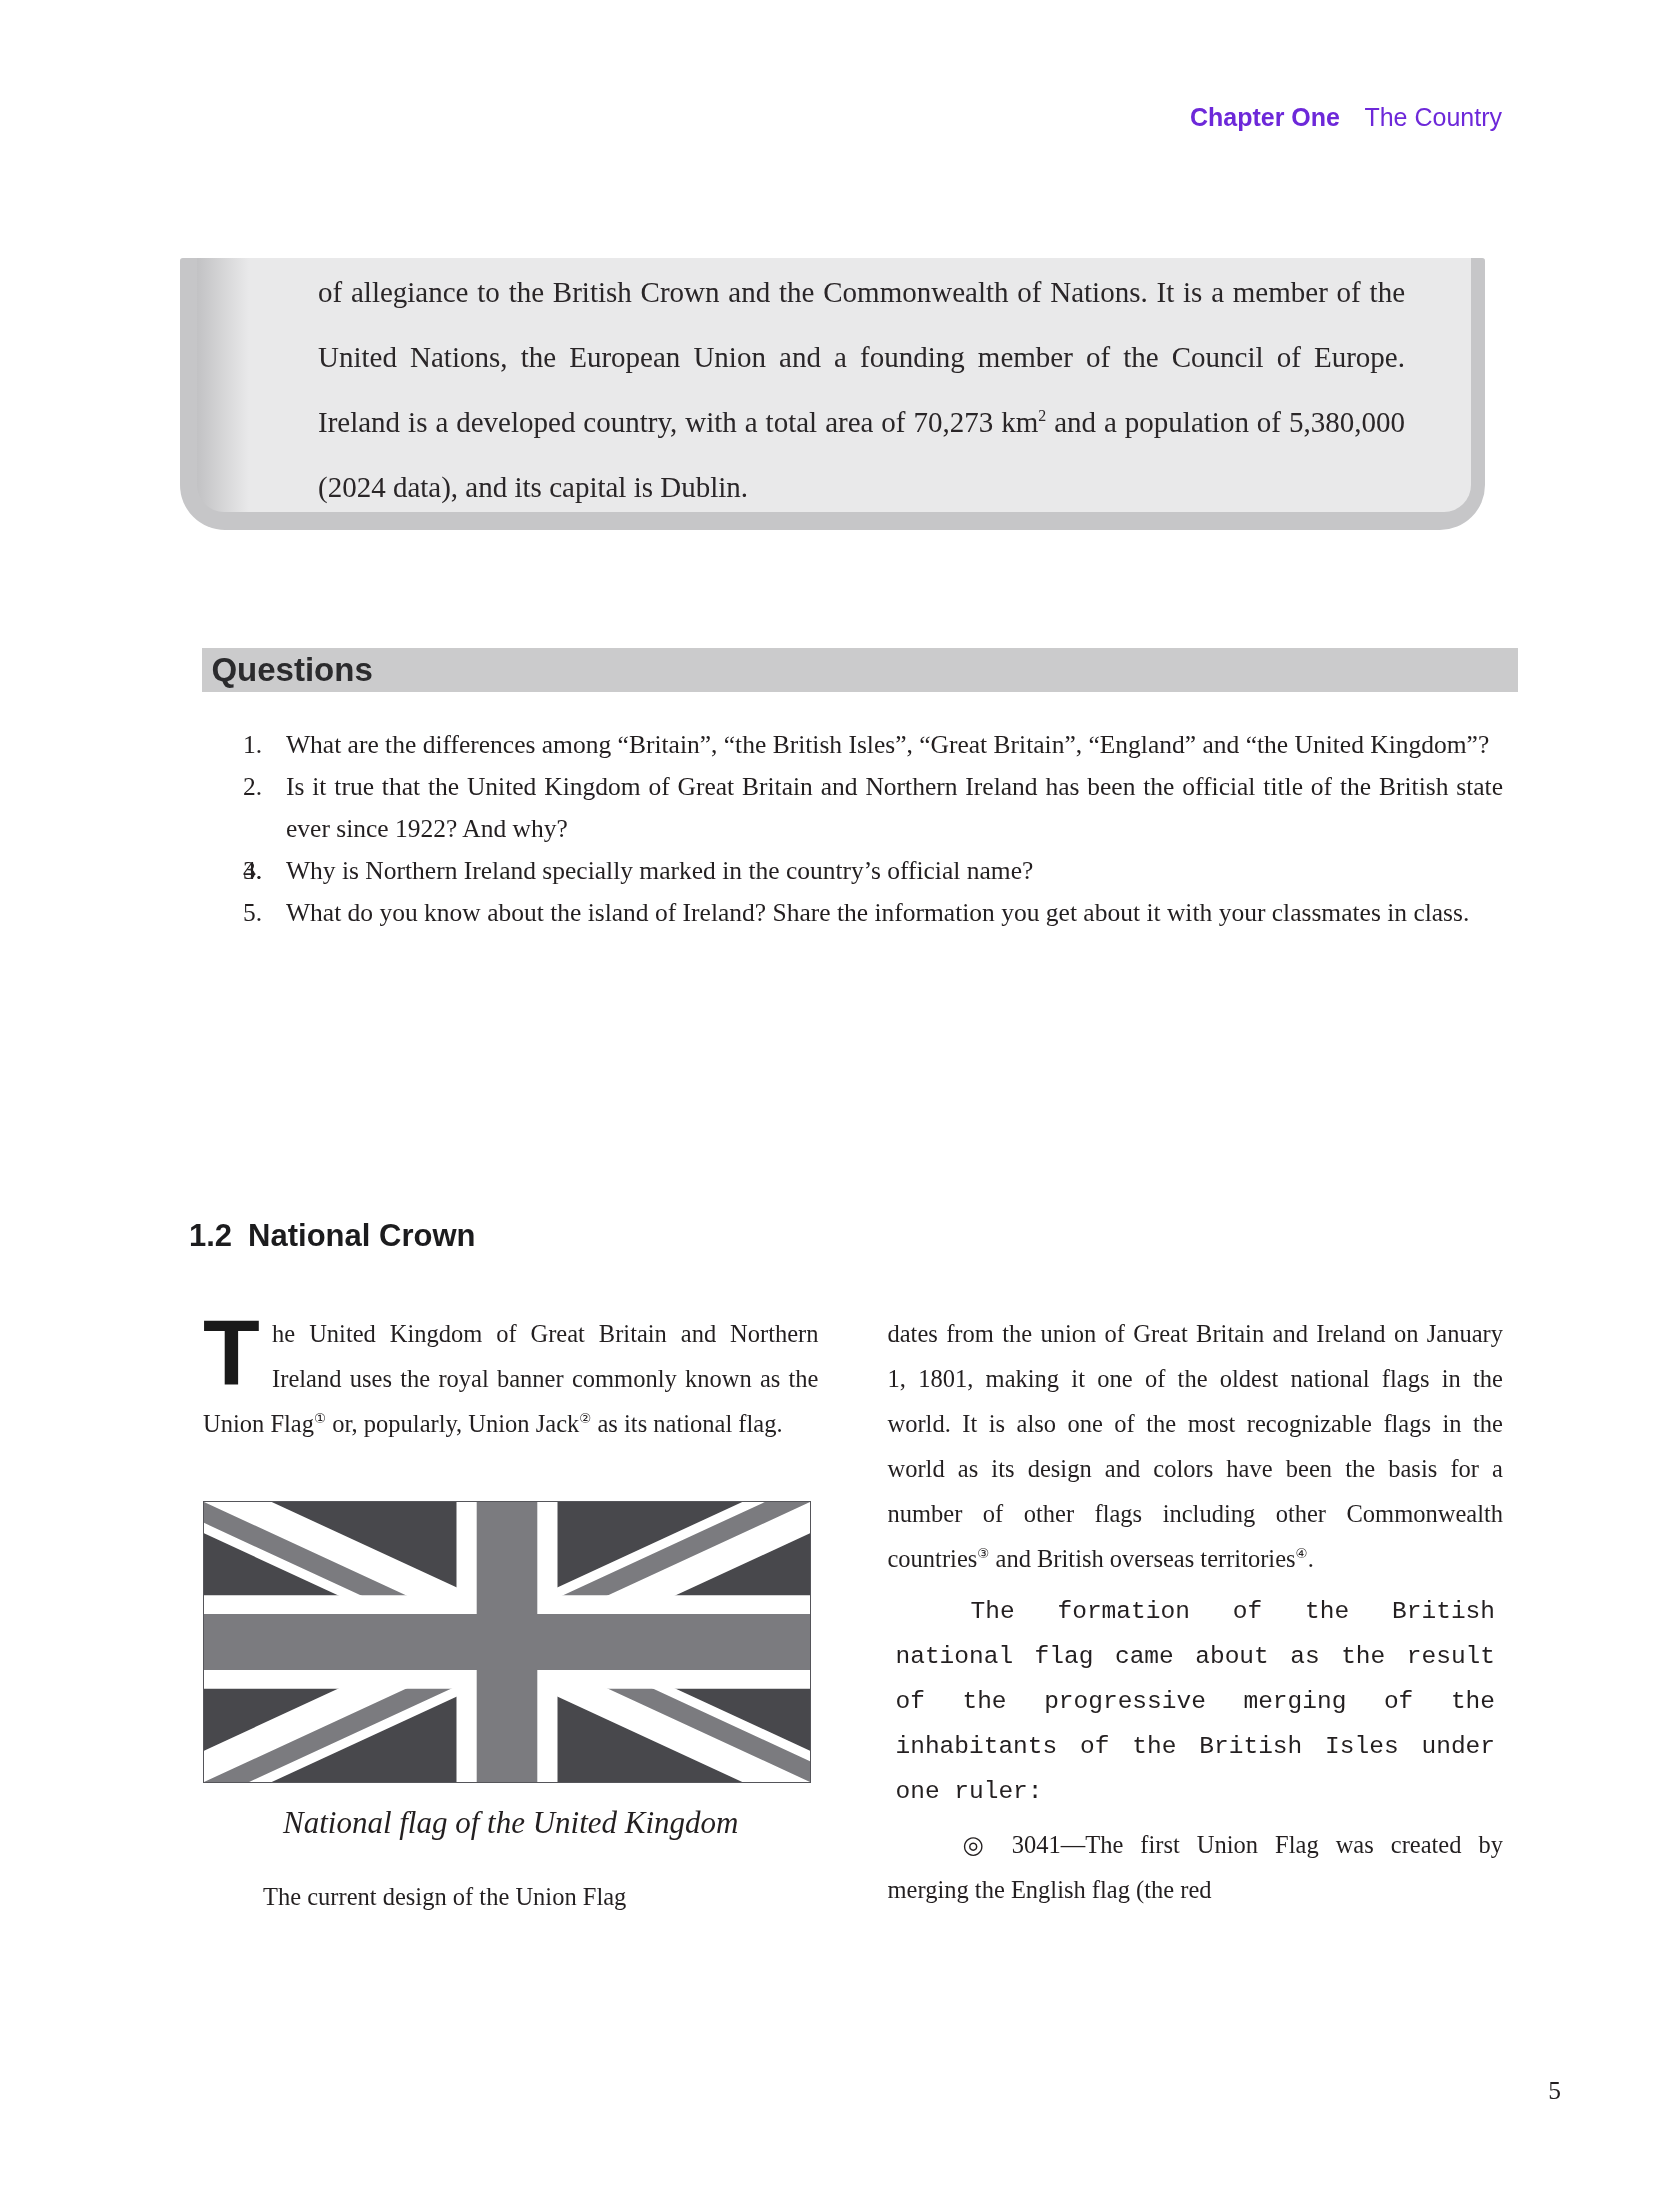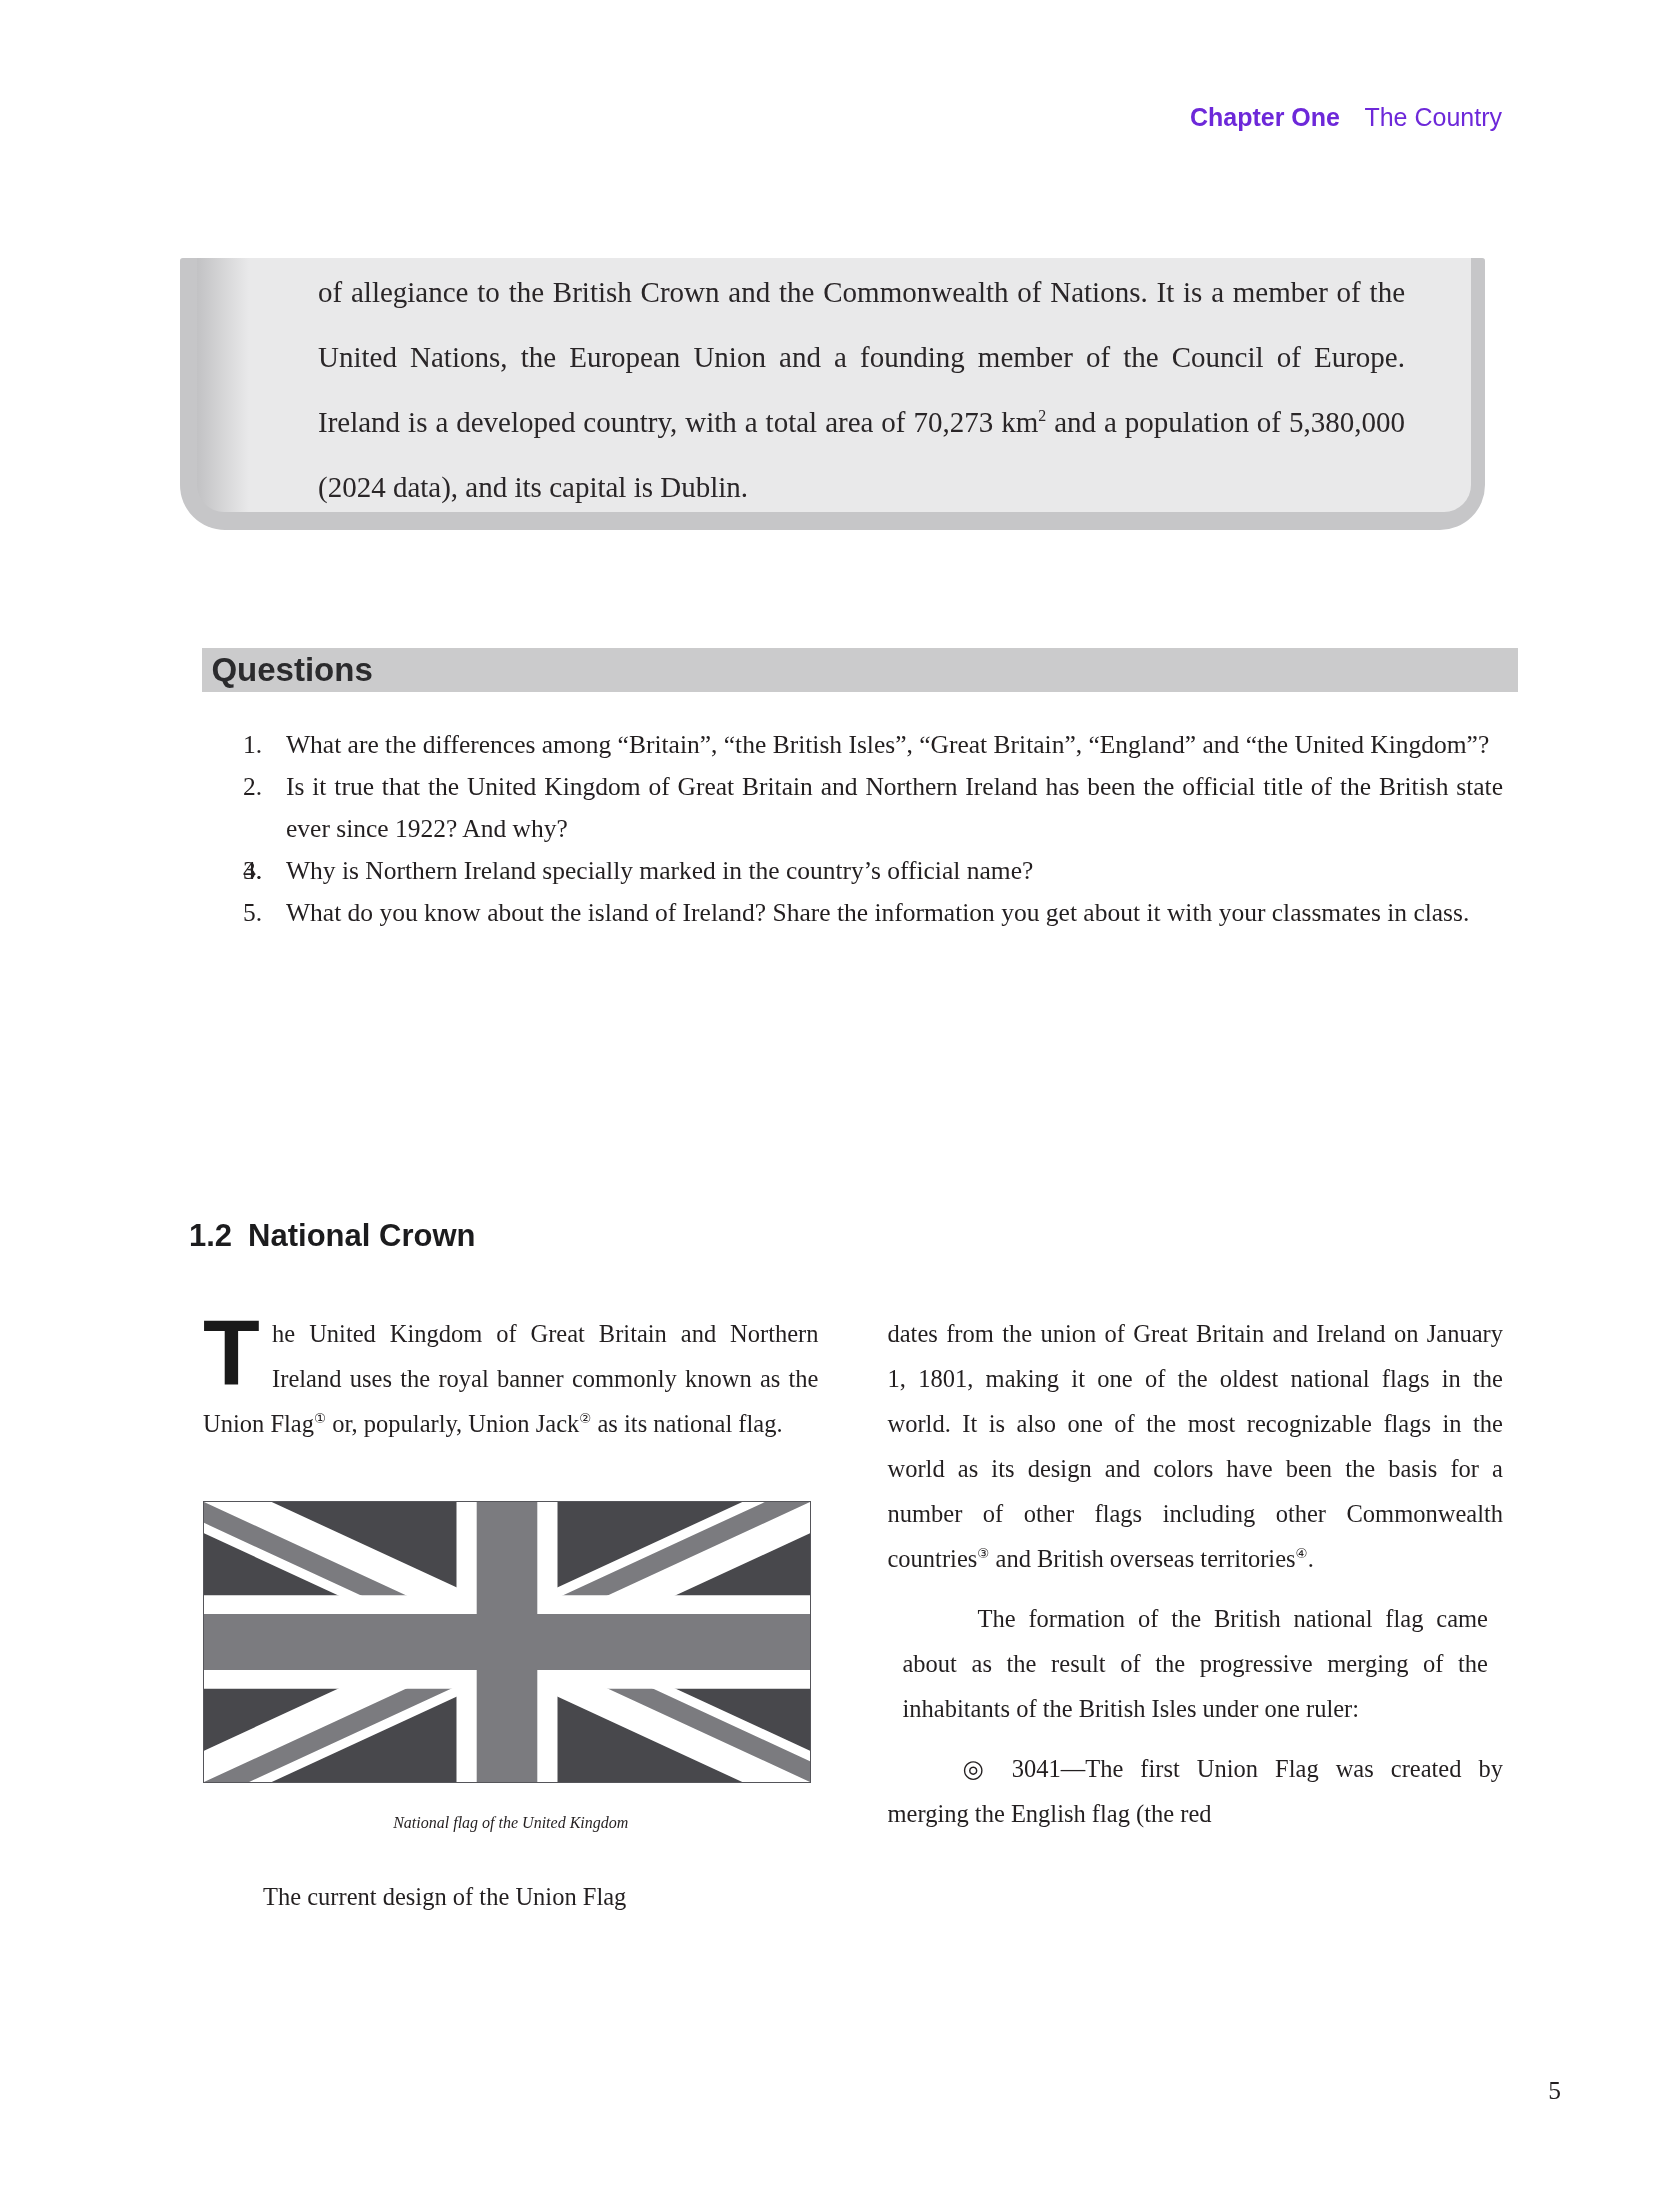--- a/index.html
+++ b/index.html
@@ -86,21 +86,21 @@
   }
   .flag-figure { margin-top: 55px; }
   .flag-frame {
     width: 606px; height: 280px;
     border: 1.4px solid #55555a;
     box-sizing: content-box;
   }
   .flag-frame svg { display: block; width: 100%; height: 100%; }
   .flag-caption {
     margin-top: 24.5px;
-    text-align: center; font-style: italic; font-size: 16px;
+    text-align: center; font-style: italic; font-size: 31px;
     line-height: 29px;
   }
   .p-current { margin-top: 37px; text-indent: 60px; }
   .p-indent { text-indent: 75px; }
   .bullet-glyph { font-family: "Liberation Serif", "DejaVu Sans", serif; }
 
   
   .page-number {
     position: absolute; top: 2076px; right: 119px;
     font-size: 25.5px; color: #231f20;
@@ -172,21 +172,21 @@
           </svg>
         </div>
         <div class="flag-caption">National flag of the United Kingdom</div>
       </div>
 
       <p class="p-current" style="margin-bottom:0;">The current design of the Union Flag</p>
     </div>
 
     <div class="col">
       <p style="margin:0;"><span>dates from the union of Great Britain and Ireland on January 1, 1801, making it one of the oldest national flags in the world. It is also one of the most recognizable flags in the world as its design and colors have been the basis for a number of other flags including other Commonwealth countries</span><span class="sup-num">③</span><span> and British overseas territories</span><span class="sup-num">④</span><span>.</span></p>
-      <p class="p-indent" style="margin:15px;">The formation of the British national flag came about as the result of the progressive merging of the inhabitants of the British Isles under one ruler:</p>
+      <p class="p-indent" style="margin:8px;font-family:Liberation Mono, monospace;">The formation of the British national flag came about as the result of the progressive merging of the inhabitants of the British Isles under one ruler:</p>
       <p class="p-indent" style="margin:0;"><span class="bullet-glyph">◎</span><span> 3041—The first Union Flag was created by merging the English flag (the red</span></p>
     </div>
 
   </div>
 
   <div class="page-number">5</div>
 
 </div>
 
 

